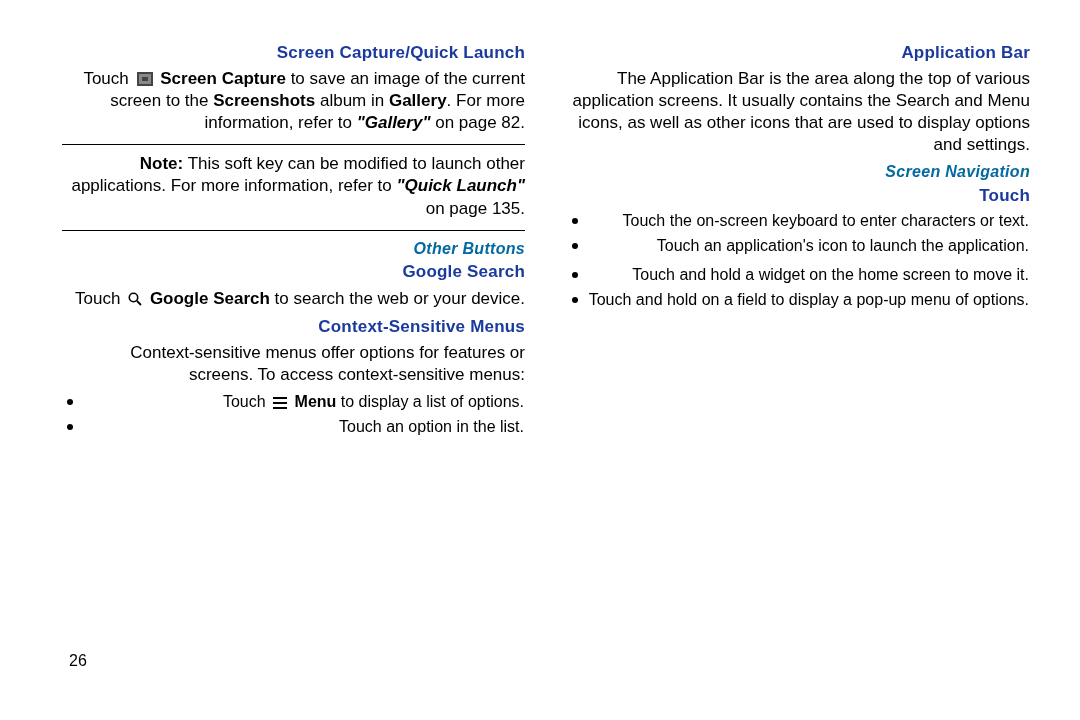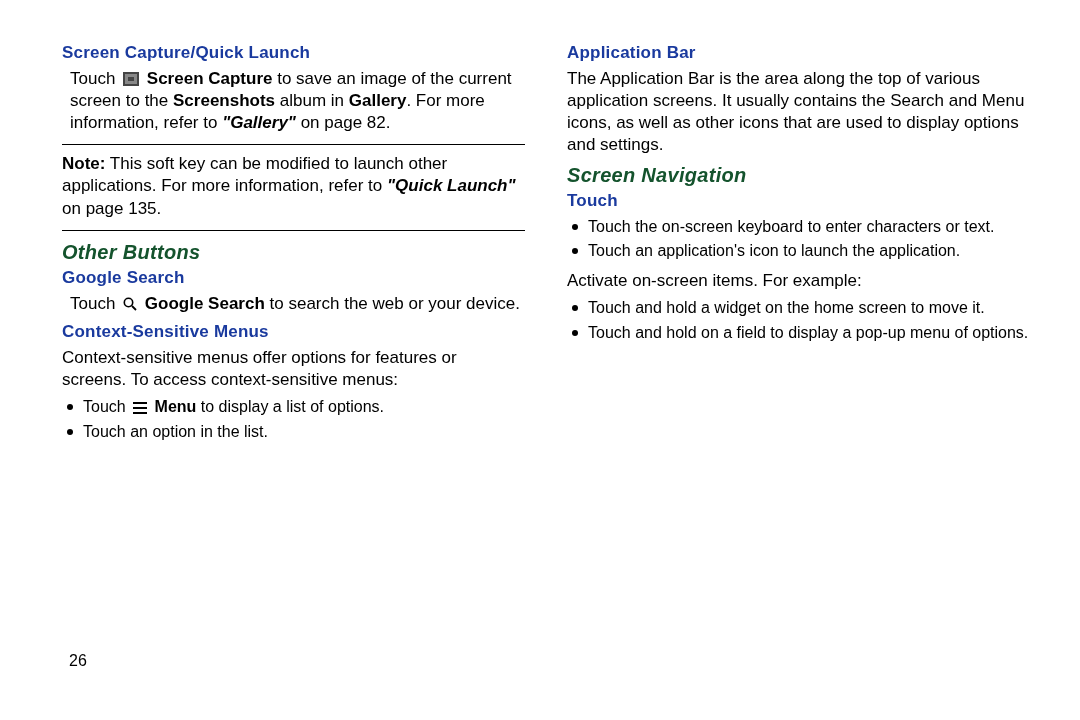--- a/index.html
+++ b/index.html
@@ -13,35 +13,36 @@
       font-size: 17px;
       line-height: 1.3;
     }
     .page {
       display: flex;
       gap: 42px;
       padding: 42px 50px 0 62px;
     }
     .col {
       width: 466px;
+      text-align: right;
     }
     .h-blue {
       font-family: Arial, Helvetica, sans-serif;
       font-weight: bold;
       color: #1a3a9e;
       font-size: 17px;
       margin-bottom: 4px;
       letter-spacing: 0.2px;
     }
     .h-blue-italic {
       font-family: Arial, Helvetica, sans-serif;
       font-weight: bold;
       font-style: italic;
-      color: #14532d;
-      font-size: 20px;
+      color: #0369a1;
+      font-size: 16px;
       margin: 6px 0 2px 0;
       letter-spacing: 0.3px;
     }
     p { margin: 2px 0 6px 0; }
     .indent { padding-left: 8px; }
     hr {
       border: none;
       border-top: 1px solid #000;
       margin: 10px 0 8px 0;
     }
@@ -134,21 +135,20 @@
     <div class="h-blue">Application Bar</div>
     <p>The Application Bar is the area along the top of various application screens. It usually contains the Search and Menu icons, as well as other icons that are used to display options and settings.</p>
 
     <div class="h-blue-italic">Screen Navigation</div>
     <div class="h-blue">Touch</div>
     <ul class="bullets">
       <li>Touch the on-screen keyboard to enter characters or text.</li>
       <li>Touch an application's icon to launch the application.</li>
     </ul>
 
-    <p>Activate on-screen items. For example:</p>
     <ul class="bullets">
       <li>Touch and hold a widget on the home screen to move it.</li>
       <li>Touch and hold on a field to display a pop-up menu of options.</li>
     </ul>
   </div>
 </div>
 
 <div class="pagenum">26</div>
 
 </body></html>

